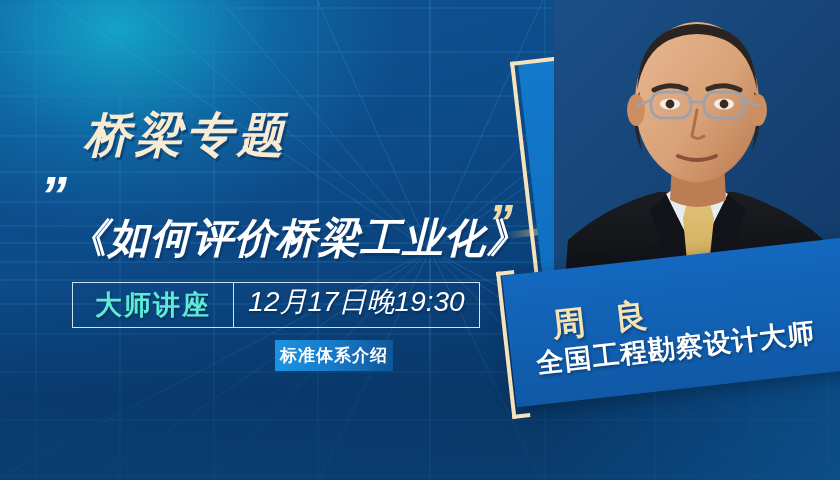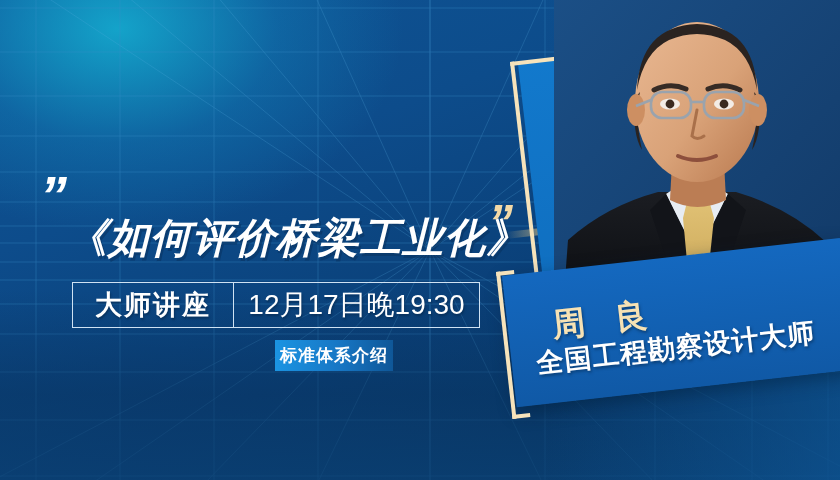--- a/index.html
+++ b/index.html
@@ -123,24 +123,24 @@
   
   .info-box{
     position:absolute;left:72px;top:282px;width:406px;height:44px;
     border:1.5px solid #cfe2f3;display:flex;align-items:stretch;
   }
   .info-left{
     display:flex;align-items:center;justify-content:center;
     width:160px;border-right:1.5px solid #cfe2f3;
   }
   .info-left span{
-    font-size:27px;font-weight:bold;color:#ffffff;letter-spacing:2px;
+    font-size:27px;font-weight:bold;color:#5eead4;letter-spacing:2px;
     text-shadow:1px 2px 2px rgba(5,36,70,.55);
   }
-  .info-right{flex:1;display:flex;align-items:center;justify-content:center;}
+  .info-right{flex:1;display:flex;align-items:flex-start;justify-content:center;font-style:italic;}
   .info-right span{
     font-size:28px;color:#ffffff;letter-spacing:0px;
     text-shadow:1px 2px 2px rgba(5,36,70,.55);
   }
   
   .tag{
     position:absolute;top:340px;height:31px;
     display:flex;align-items:center;justify-content:center;
     font-size:17px;font-weight:bold;color:#ffffff;letter-spacing:1px;
   }
@@ -295,20 +295,21 @@
     </div>
   </div>
 
   <div class="name-panel"></div>
   <div class="name-panel-edge"></div>
   <div class="name-panel-inner">
     <div class="speaker-name">周 良</div>
     <div class="speaker-title">全国工程勘察设计大师</div>
   </div>
 
+  <div class="headline">桥梁专题</div>
 
   <div class="quote-open">”</div>
   <div class="subheadline">《如何评价桥梁工业化》</div>
   <div class="quote-close">”</div>
 
   <div class="info-box">
     <div class="info-left">
       <span>大师讲座</span>
     </div>
     <div class="info-right">

